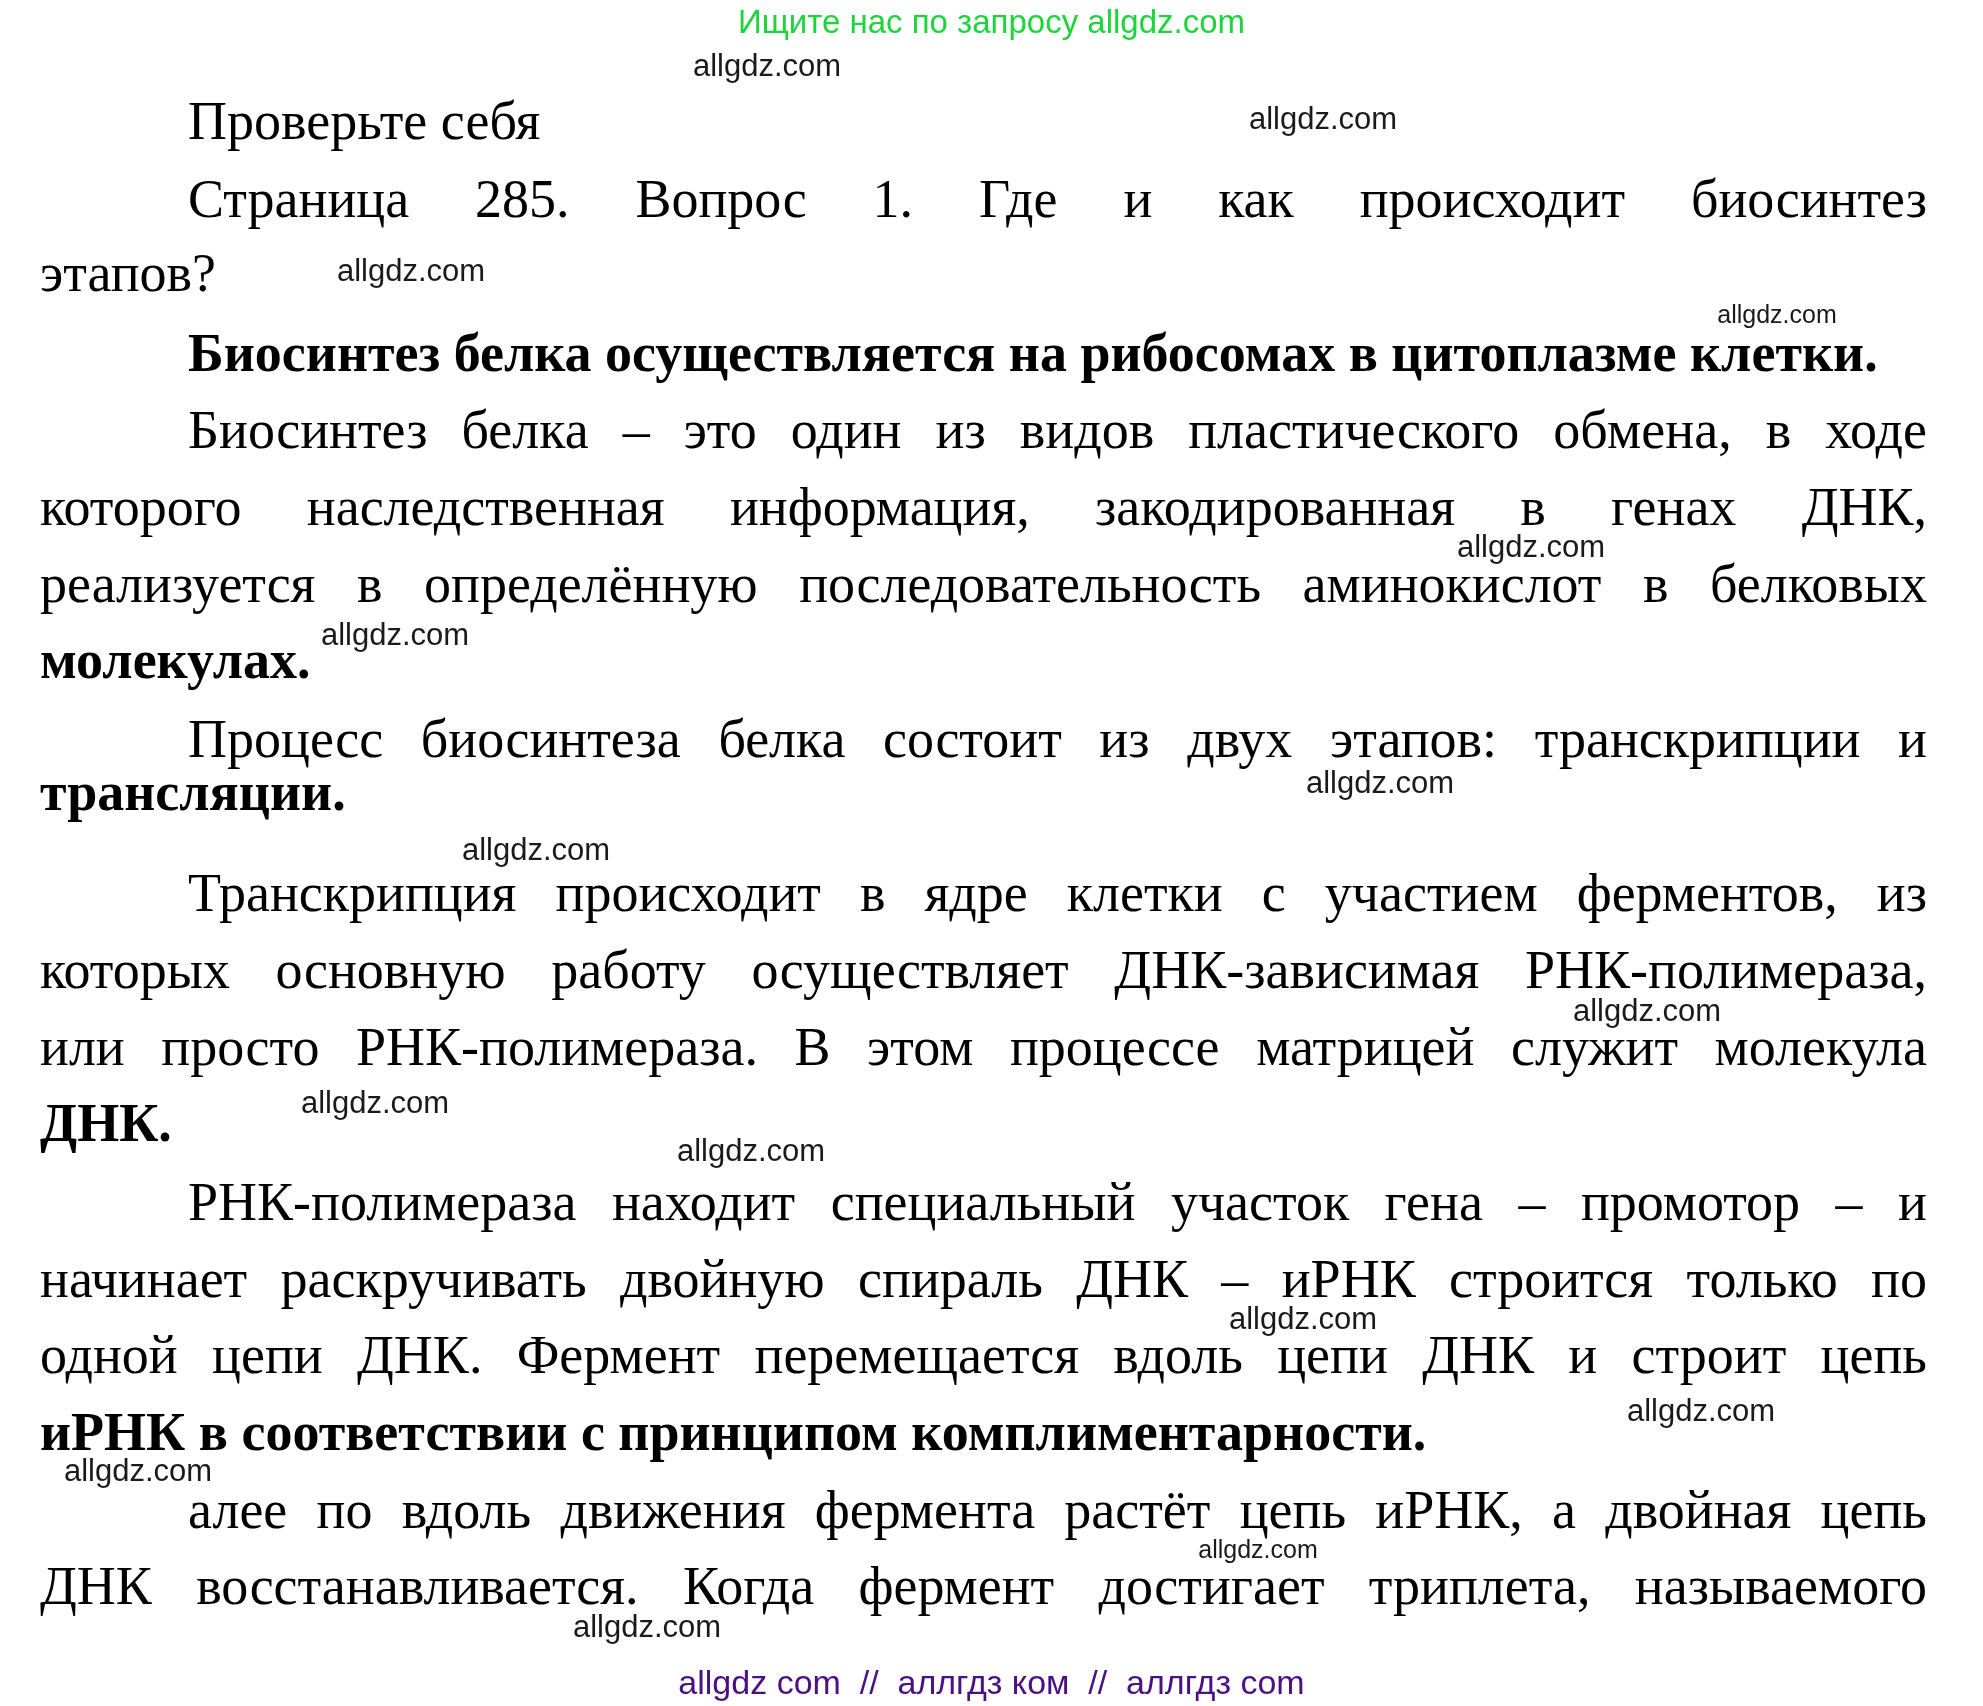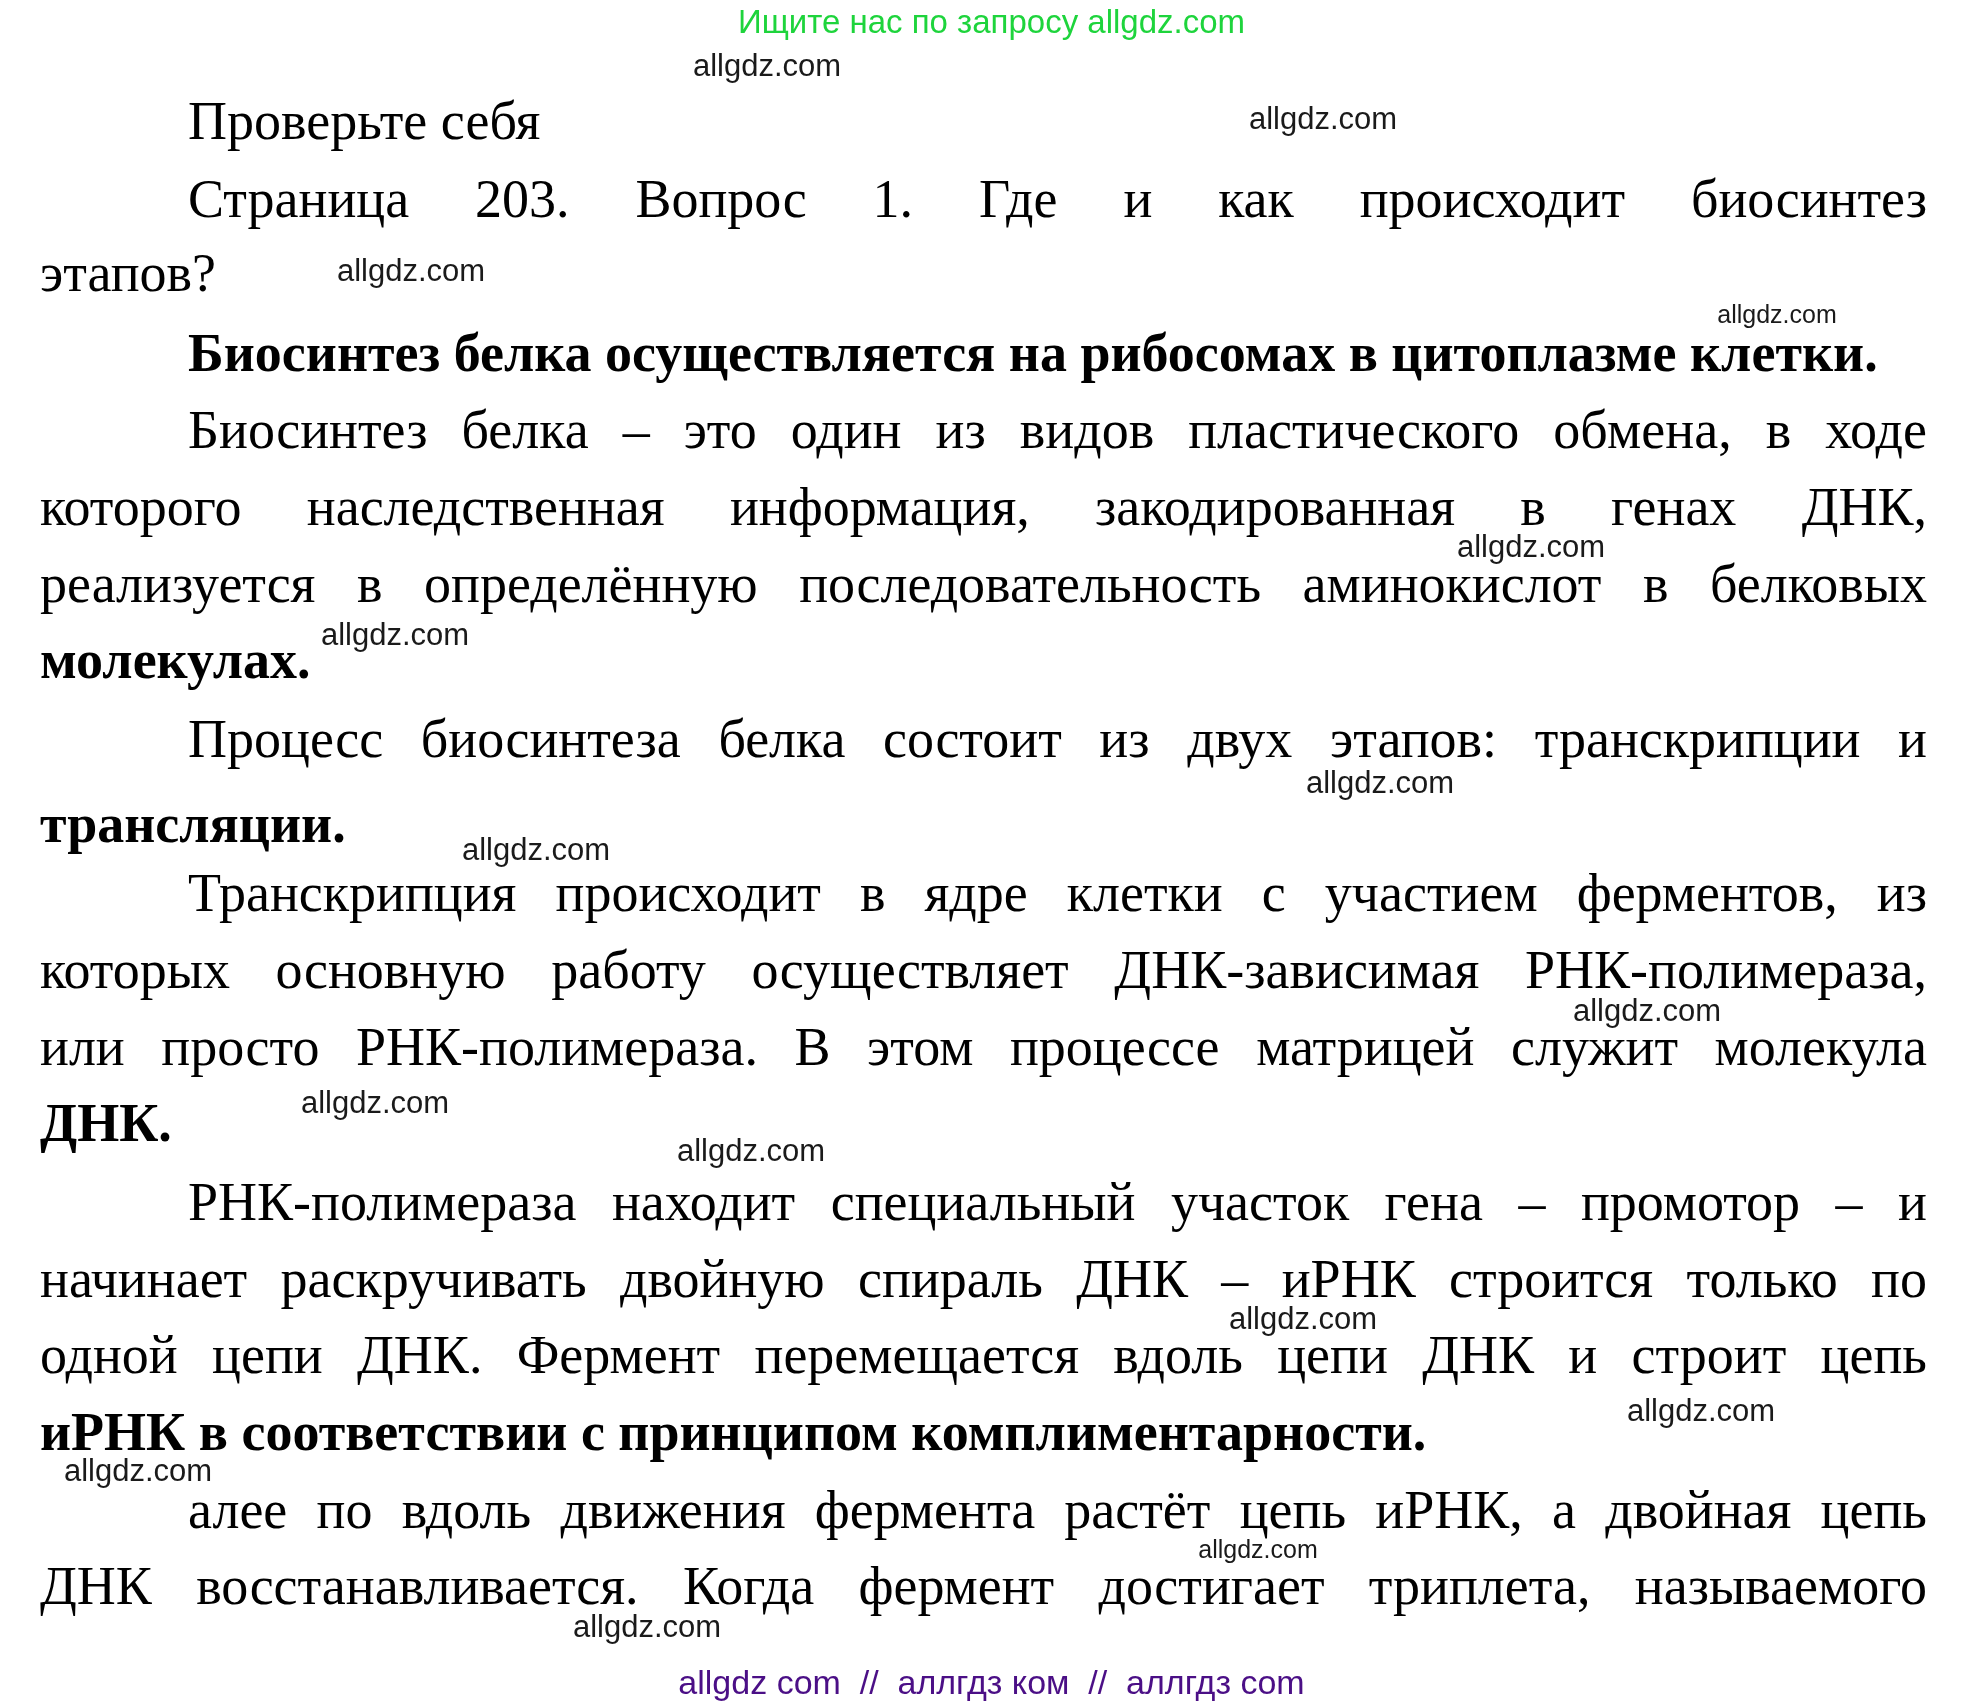--- a/index.html
+++ b/index.html
@@ -31,32 +31,32 @@
       font-family: "Liberation Sans", sans-serif; font-size: 34px; color: #4b0f86;
       line-height: 40px; white-space: pre;
     }
   </style>
 </head>
 <body>
 
 <div class="top-banner">Ищите нас по запросу allgdz.com</div>
 
 <div class="line indent bold last" style="top:121px">Проверьте себя</div>
-<div class="line indent bold" style="top:199px; word-spacing:0px">Страница 203. Вопрос 1.    Где и как происходит биосинтез</div>
+<div class="line indent bold" style="top:199px; word-spacing:0px">Страница 285. Вопрос 1.    Где и как происходит биосинтез</div>
 <div class="line bold last" style="top:273px">этапов?</div>
 
 <div class="line indent last" style="top:353px">Биосинтез белка осуществляется на рибосомах в цитоплазме клетки.</div>
 
 <div class="line indent" style="top:430px">Биосинтез белка – это один из видов пластического обмена, в ходе</div>
 <div class="line" style="top:507px">которого наследственная информация, закодированная в генах ДНК,</div>
 <div class="line" style="top:584px">реализуется в определённую последовательность аминокислот в белковых</div>
 <div class="line last" style="top:660px">молекулах.</div>
 
 <div class="line indent" style="top:739px">Процесс биосинтеза белка состоит из двух этапов: транскрипции и</div>
-<div class="line last" style="top:824px">трансляции.</div>
+<div class="line last" style="top:792px">трансляции.</div>
 
 <div class="line indent" style="top:893px">Транскрипция происходит в ядре клетки с участием ферментов, из</div>
 <div class="line" style="top:970px">которых основную работу осуществляет ДНК-зависимая РНК-полимераза,</div>
 <div class="line" style="top:1047px">или просто РНК-полимераза. В этом процессе матрицей служит молекула</div>
 <div class="line last" style="top:1123px">ДНК.</div>
 
 <div class="line indent" style="top:1202px">РНК-полимераза находит специальный участок гена – промотор – и</div>
 <div class="line" style="top:1279px">начинает раскручивать двойную спираль ДНК – иРНК строится только по</div>
 <div class="line" style="top:1355px">одной цепи ДНК. Фермент перемещается вдоль цепи ДНК и строит цепь</div>
 <div class="line last" style="top:1432px">иРНК в соответствии с принципом комплиментарности.</div>

